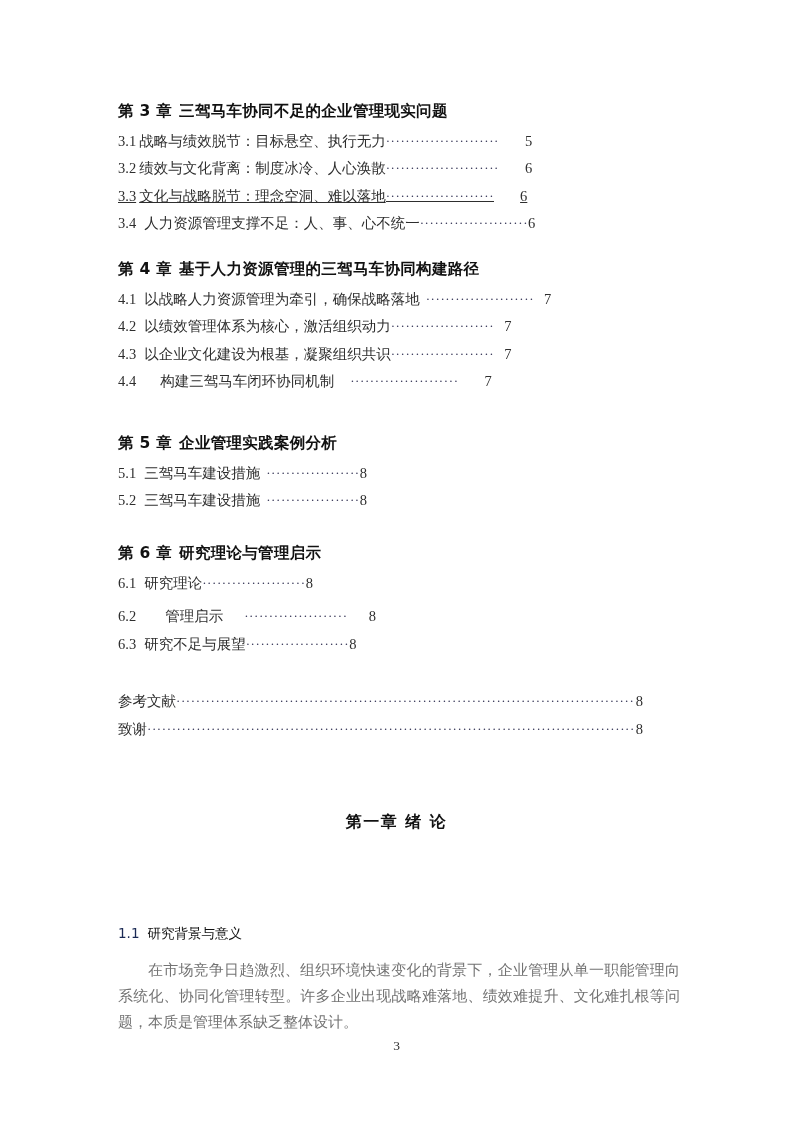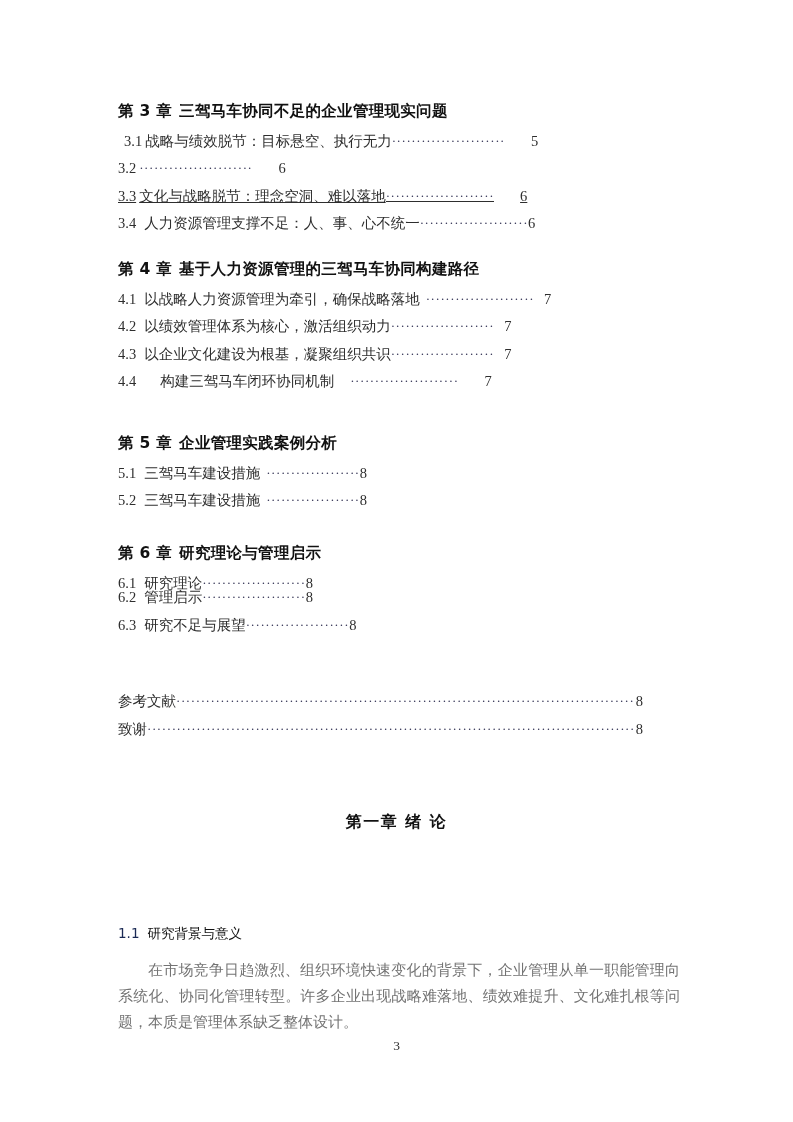--- a/index.html
+++ b/index.html
@@ -150,28 +150,29 @@
   }
 </style>
 </head>
 <body>
 
 <div class="page">
 
   <div class="toc" id="toc-root">
       <div class="toc-block" style="position: absolute; left: 0px; top: 4px; width: 525px;">
         <div class="chapter-heading"><span class="ch-num">第 3 章</span><span class="ch-title">三驾马车协同不足的企业管理现实问题</span></div>
-        <div class="toc-entry gap-sm post-dot-space-wide" style="margin-top: 14px; margin-left: 6px;">
+        <div class="toc-entry gap-sm post-dot-space-wide" style="margin-top: 14px;">
           <span class="e-num">3.1</span>
           <span class="e-title">战略与绩效脱节：目标悬空、执行无力</span>
           <span class="e-dots">·······················</span>
           <span class="e-page">5</span>
         </div>
         <div class="toc-entry gap-sm post-dot-space-wide" style="margin-top: 13px;">
           <span class="e-num">3.2</span>
+          <span class="e-title">绩效与文化背离：制度冰冷、人心涣散</span>
           <span class="e-dots">·······················</span>
           <span class="e-page">6</span>
         </div>
         <div class="toc-entry gap-sm post-dot-space-wide" style="margin-top: 13px; text-decoration: underline;">
           <span class="e-num">3.3</span>
           <span class="e-title">文化与战略脱节：理念空洞、难以落地</span>
           <span class="e-dots">······················</span>
           <span class="e-page">6</span>
         </div>
         <div class="toc-entry gap-md" style="margin-top: 13px;">
@@ -224,21 +225,21 @@
         </div>
       </div>
       <div class="toc-block" style="position: absolute; left: 0px; top: 446px; width: 525px;">
         <div class="chapter-heading"><span class="ch-num">第 6 章</span><span class="ch-title">研究理论与管理启示</span></div>
         <div class="toc-entry gap-md" style="margin-top: 14px;">
           <span class="e-num">6.1</span>
           <span class="e-title">研究理论</span>
           <span class="e-dots">·····················</span>
           <span class="e-page">8</span>
         </div>
-        <div class="toc-entry gap-md" style="margin-top: 0;">
+        <div class="toc-entry gap-md" style="margin-top: 19px; gap: 21px;">
           <span class="e-num">6.2</span>
           <span class="e-title">管理启示</span>
           <span class="e-dots">·····················</span>
           <span class="e-page">8</span>
         </div>
         <div class="toc-entry gap-md" style="margin-top: 13px;">
           <span class="e-num">6.3</span>
           <span class="e-title">研究不足与展望</span>
           <span class="e-dots">·····················</span>
           <span class="e-page">8</span>

